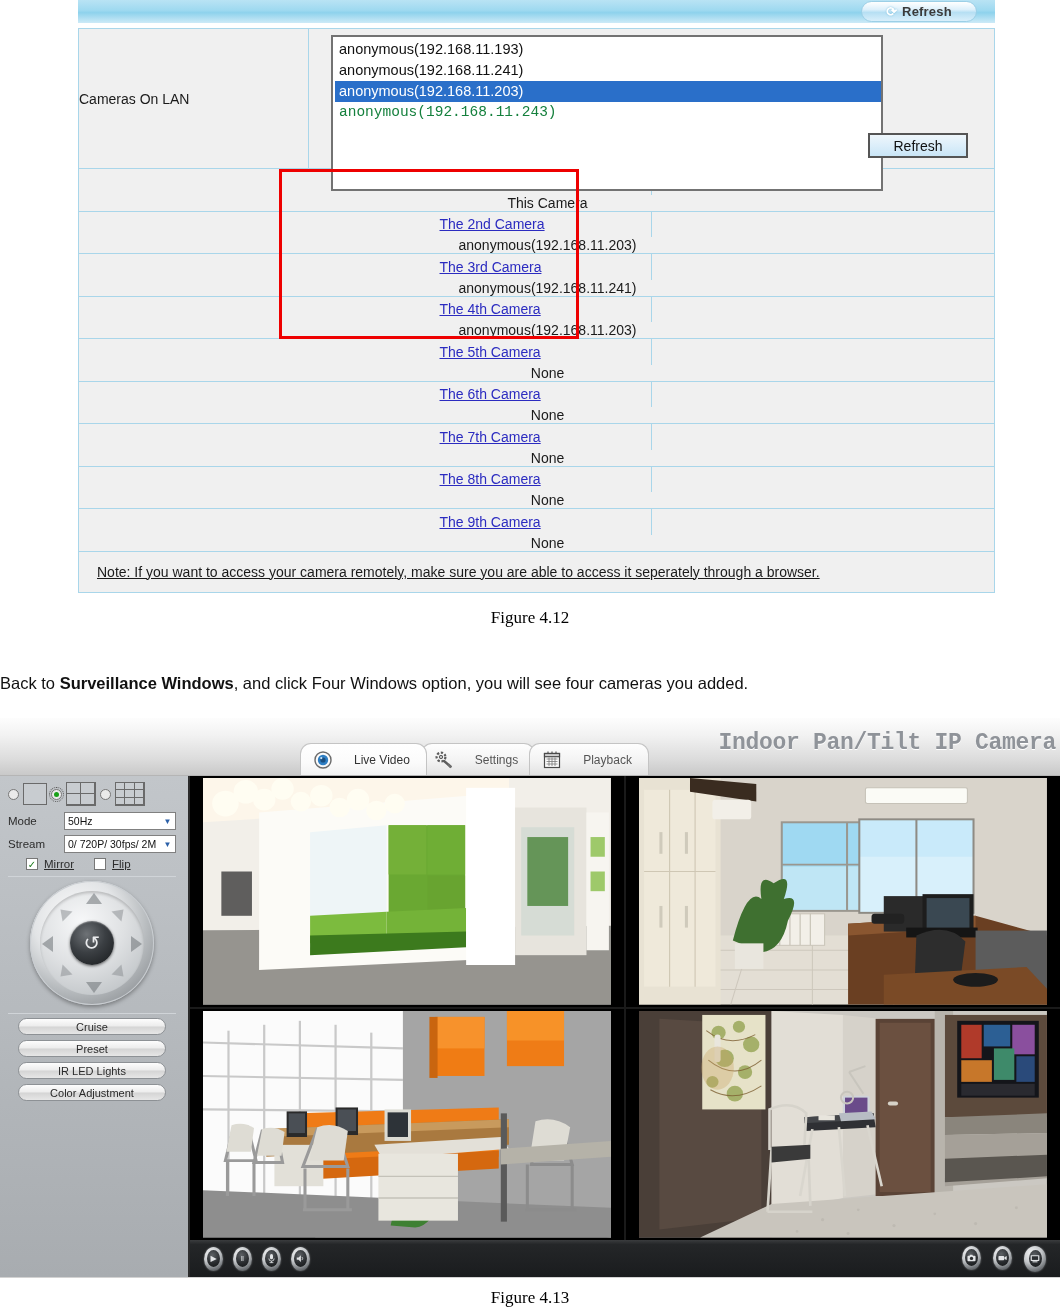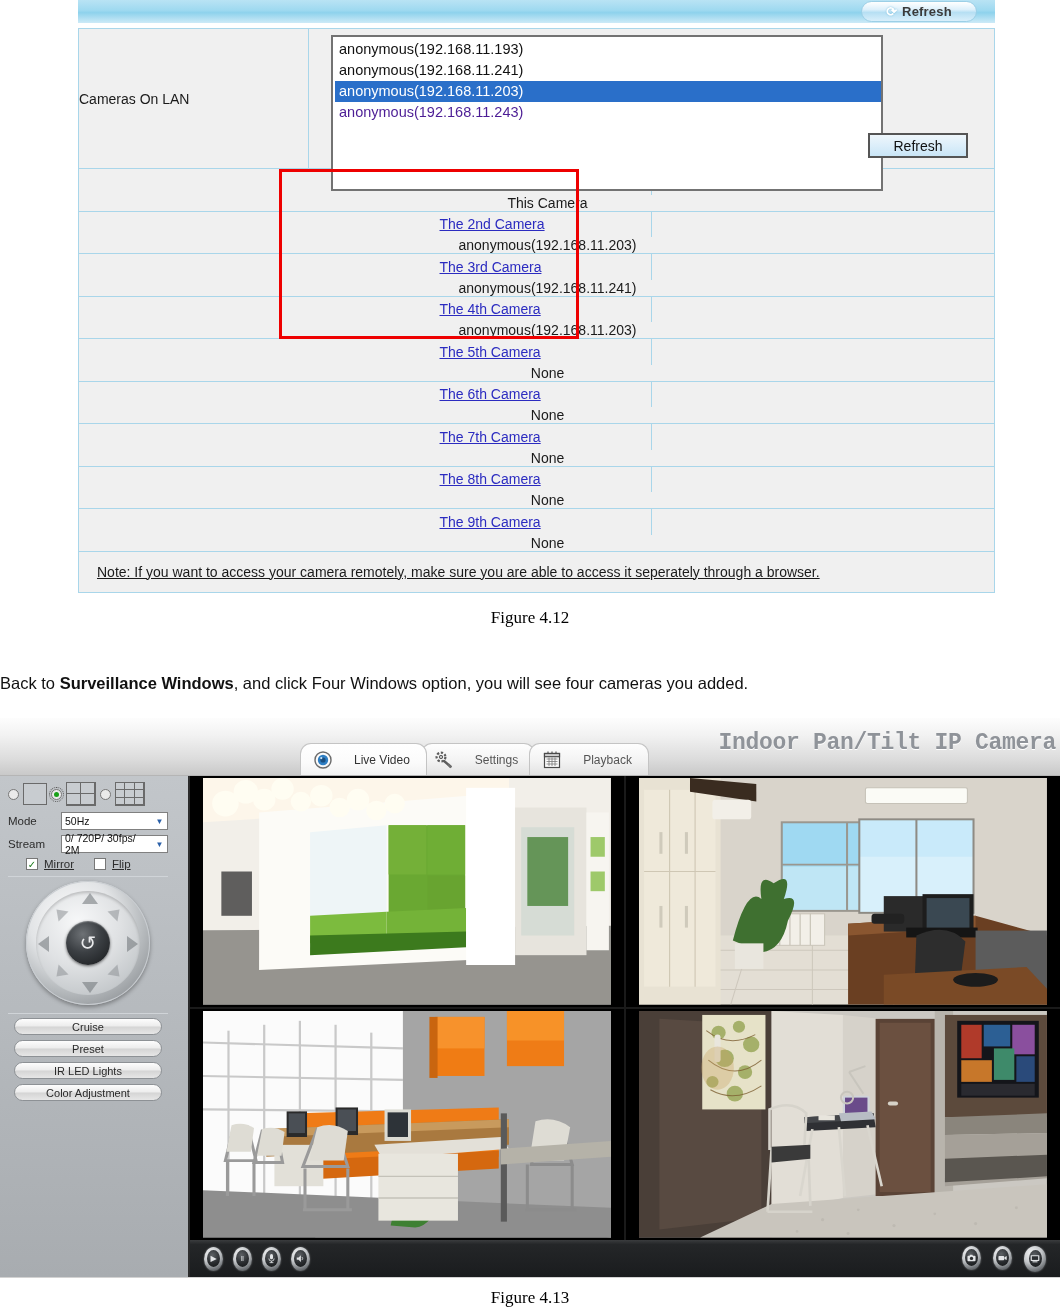--- a/index.html
+++ b/index.html
@@ -56,21 +56,21 @@
     width: 552px; height: 156px; background: #ffffff;
     border: 2px solid #737373;
     padding: 2px 0 0 2px;
     overflow: hidden;
   }
   .listbox .opt {
     font-size: 14.5px; color: #111; line-height: 21px; padding-left: 4px;
     white-space: nowrap; cursor: pointer;
   }
   .listbox .opt.selected { background: #2a6fc9; color: #ffffff; }
-  .listbox .opt.dim { color: #4c1d95; }
+  .listbox .opt.dim { color: #15803d; font-family: Liberation Mono, monospace; }
   .refresh-btn {
     position: absolute; right: 26px; bottom: 10px;
     width: 100px; height: 25px;
     background: linear-gradient(to bottom,#eef6fb 0%,#dceefa 50%,#c9e5f6 100%);
     border: 2px solid #555555;
     font-size: 14px; color: #111;
     display: flex; align-items: center; justify-content: center;
     cursor: pointer;
   }
 
@@ -142,21 +142,21 @@
     letter-spacing: -.3px;
     text-shadow: 0 1px 0 #ffffff;
     font-family: Liberation Mono, monospace;
   }
 
   .cam-main { position: relative; height: 501px; width: 1060px; display: flex; }
   .side-panel {
     width: 190px; height: 501px;
     background: linear-gradient(to bottom,#c2c6ca 0%,#b5b9bd 50%,#a8acb0 100%);
     border-right: 2px solid #2b2b2b;
-    padding: 6px 20px 0 8px;
+    padding: 6px 12px 0 8px;
     position: relative;
   }
   .layout-row { display: flex; align-items: center; gap: 4px; margin-bottom: 6px; }
   .radio {
     width: 11px; height: 11px; border-radius: 50%;
     background: #eaeaea; border: 1px solid #777; flex: none;
     display: flex; align-items: center; justify-content: center;
     cursor: pointer;
   }
   .radio.on::after { content: ""; width: 5px; height: 5px; border-radius: 50%; background: #18a018; }

